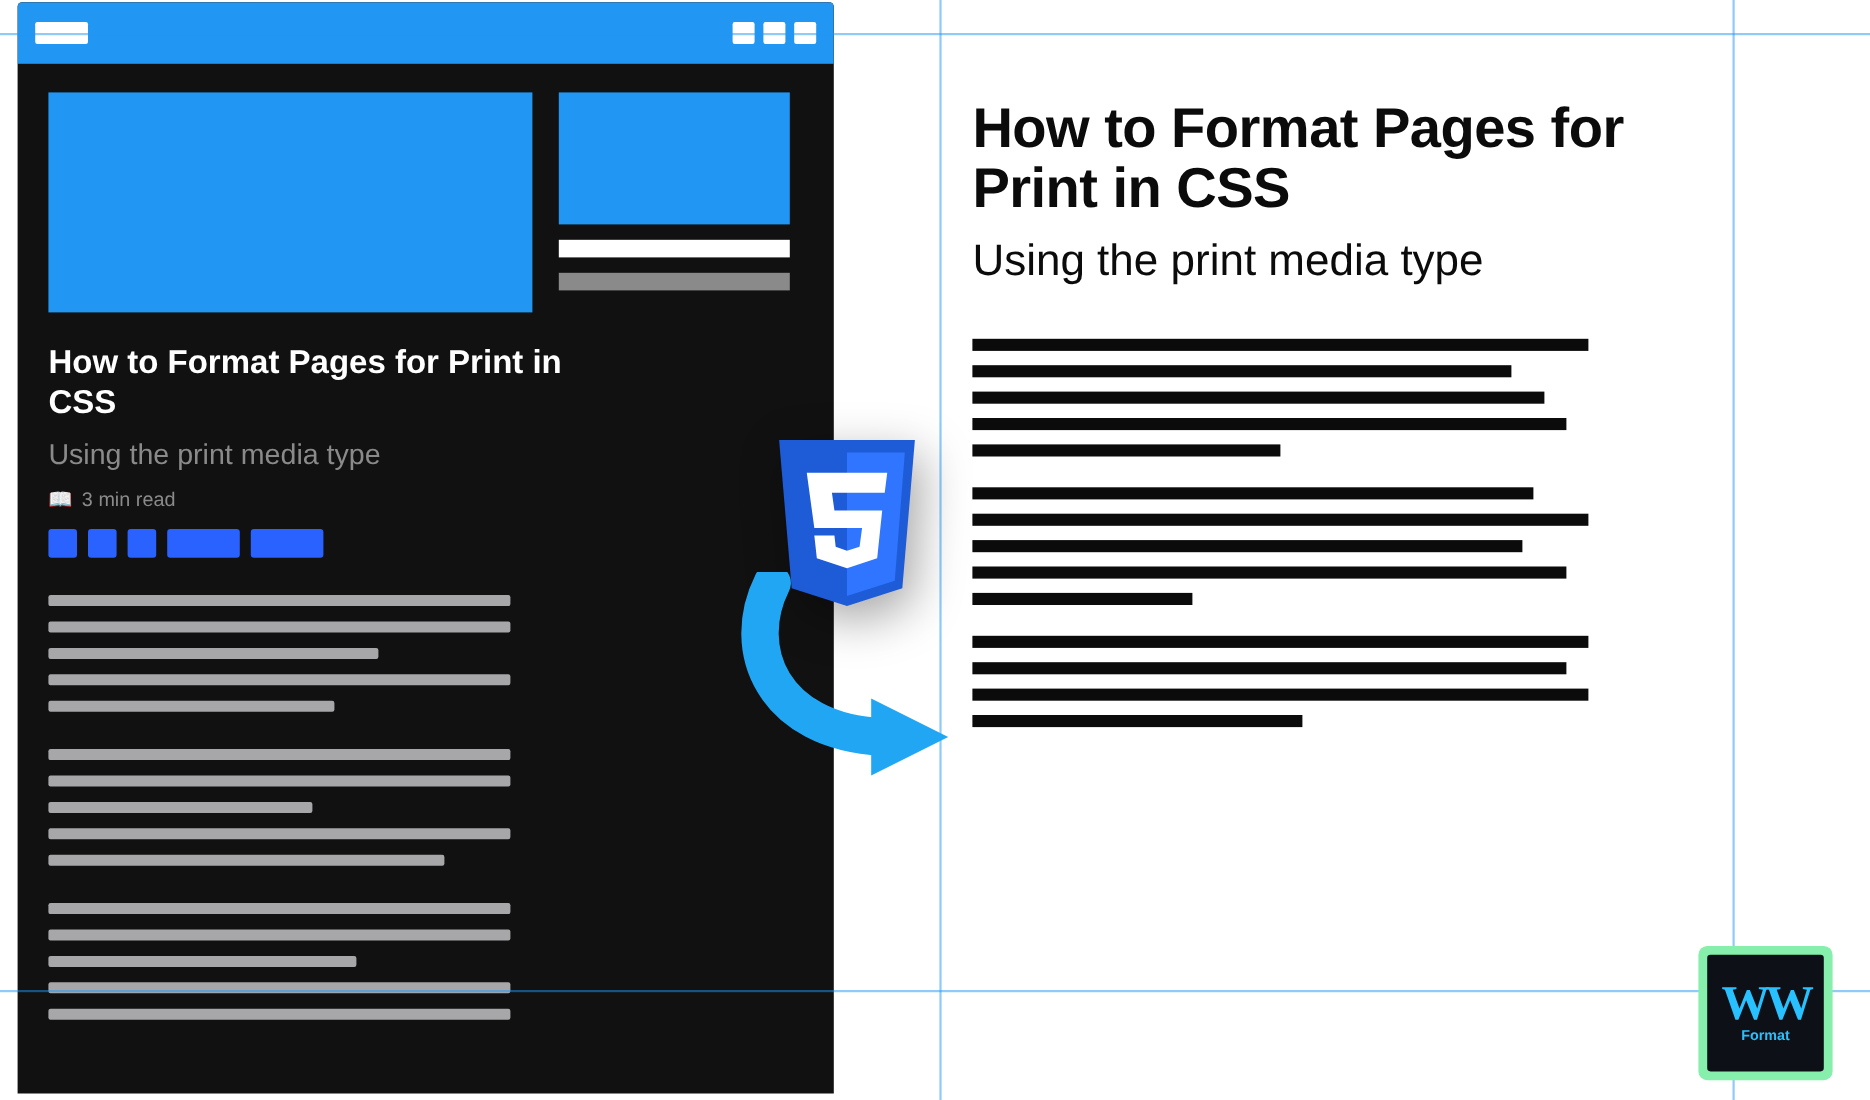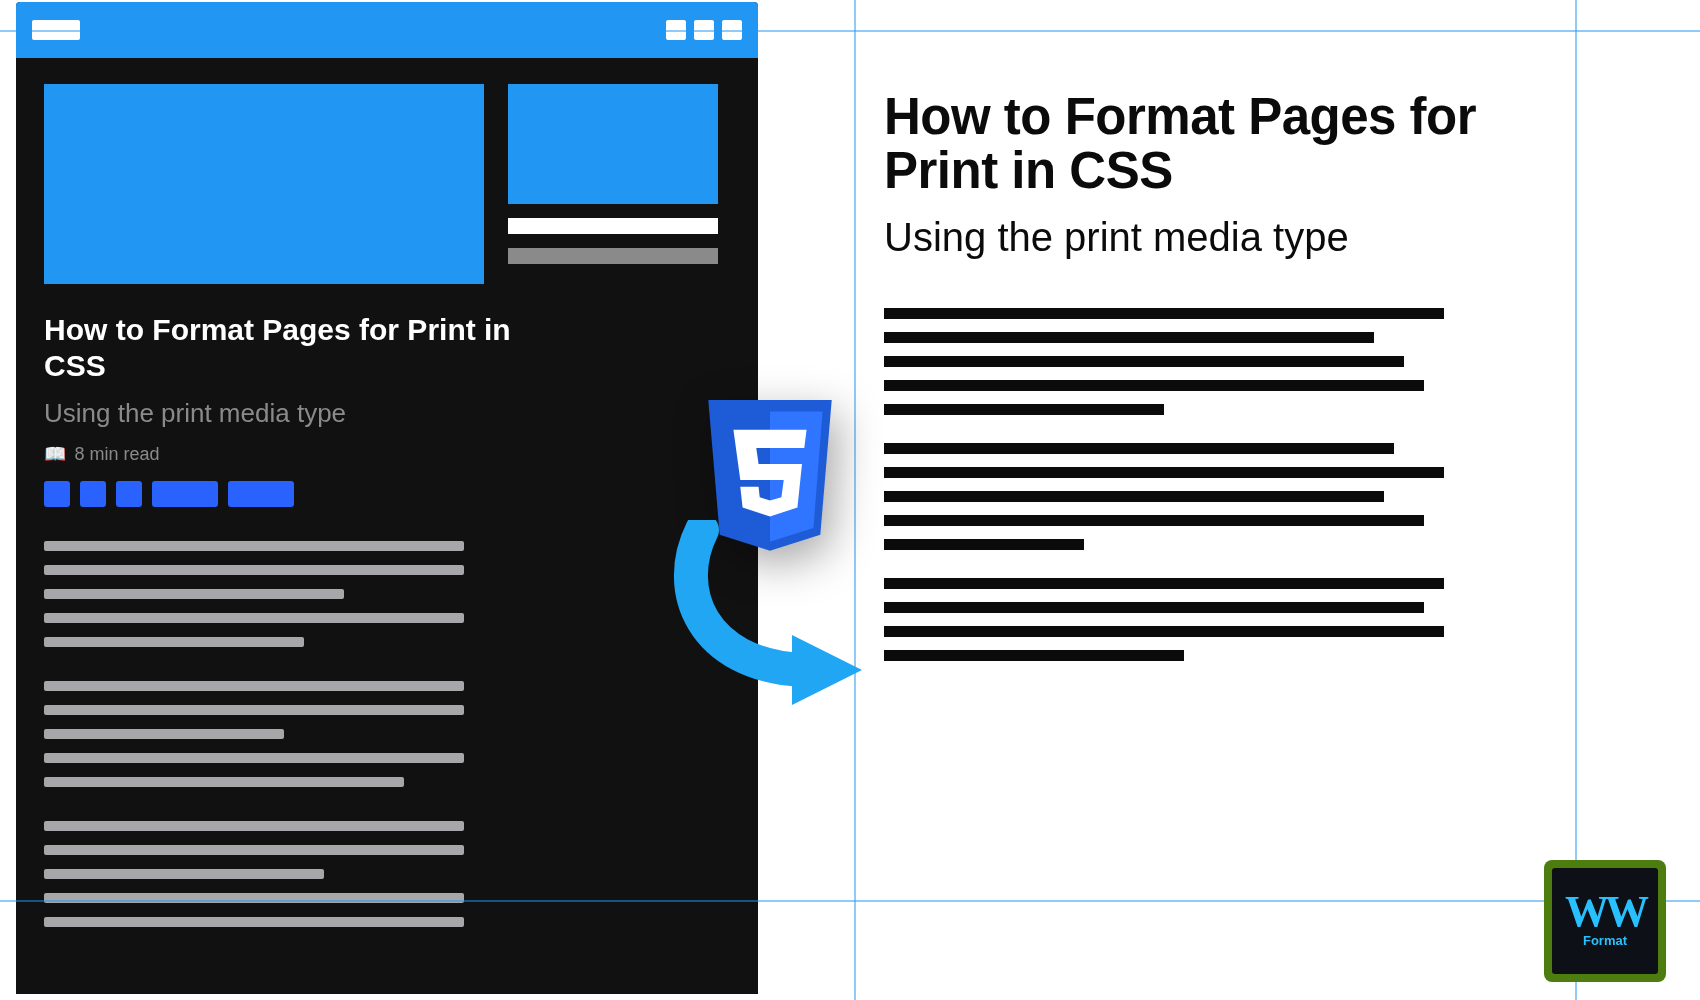--- a/index.html
+++ b/index.html
@@ -43,21 +43,21 @@
   .rpara { margin-top: 48px; display: flex; flex-direction: column; gap: 13px; }
   .rline { height: 11px; background: #0b0b0b; }
 
   
   .shield { position: absolute; left: 700px; top: 400px; width: 140px; height: 160px; filter: drop-shadow(8px 14px 22px rgba(0,0,0,0.35)); }
 
   
   .arrow { position: absolute; left: 662px; top: 520px; width: 220px; height: 200px; }
 
   
-  .badge { position: absolute; right: 34px; bottom: 18px; width: 122px; height: 122px; background: #4d7c0f; border-radius: 8px; padding: 8px; }
+  .badge { position: absolute; right: 34px; bottom: 18px; width: 122px; height: 122px; background: #86efac; border-radius: 8px; padding: 8px; }
   .badge-inner { width: 100%; height: 100%; background: #0d1117; border-radius: 3px; display: flex; flex-direction: column; align-items: center; justify-content: center; gap: 4px; }
   .badge-ww { color: #29c0ff; font-size: 44px; font-weight: 700; letter-spacing: -4px; line-height: 0.8; font-family: Georgia, serif; }
   .badge-label { color: #29c0ff; font-size: 13px; font-weight: 700; }
 
 </style>
 </head>
 <body>
 
 <div class="stage">
 
@@ -77,21 +77,21 @@
           <div class="sb-img"></div>
           <div class="sb-line-1"></div>
           <div class="sb-line-2"></div>
         </div>
       </div>
 
       <h1 class="article-title">How to Format Pages for Print in CSS</h1>
       <div class="article-sub">Using the print media type</div>
       <div class="read-meta">
         <span>📖</span>
-        <span>8 min read</span>
+        <span>3 min read</span>
       </div>
 
       <div class="tags">
         <div class="tag-sq"></div>
         <div class="tag-sq"></div>
         <div class="tag-sq"></div>
         <div class="tag-rect"></div>
         <div class="tag-rect"></div>
       </div>
 

